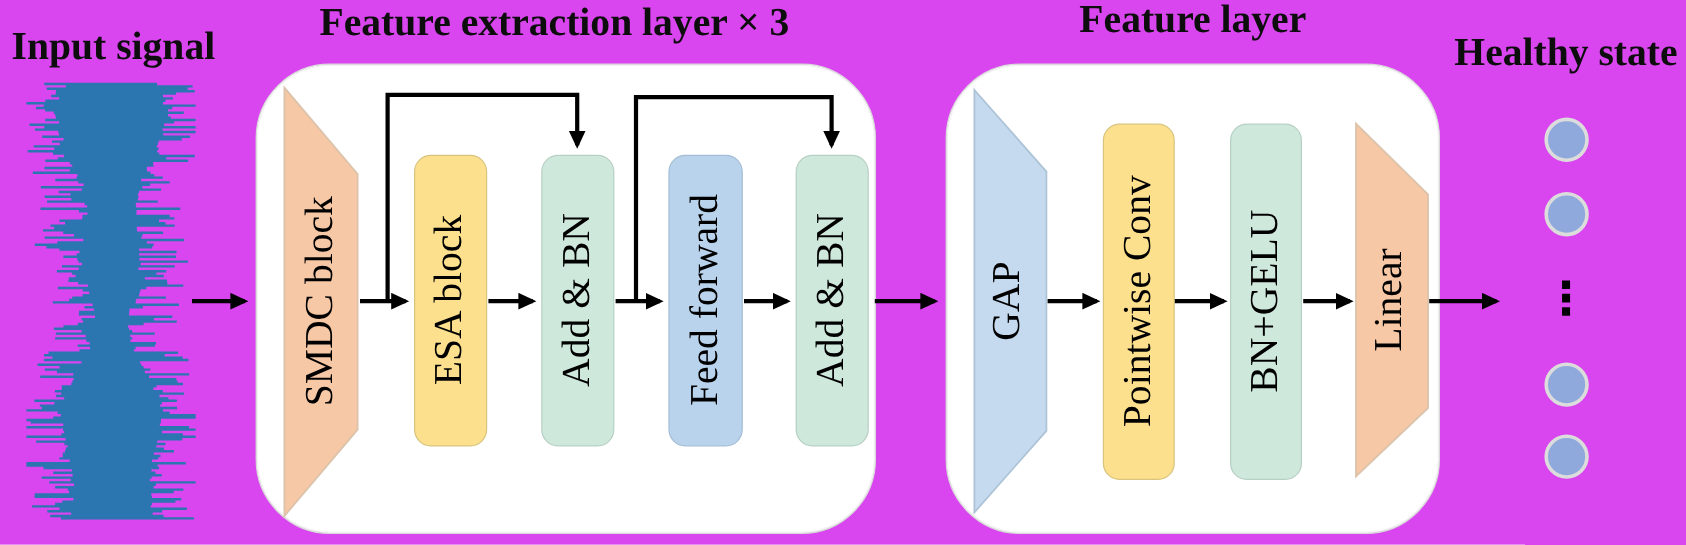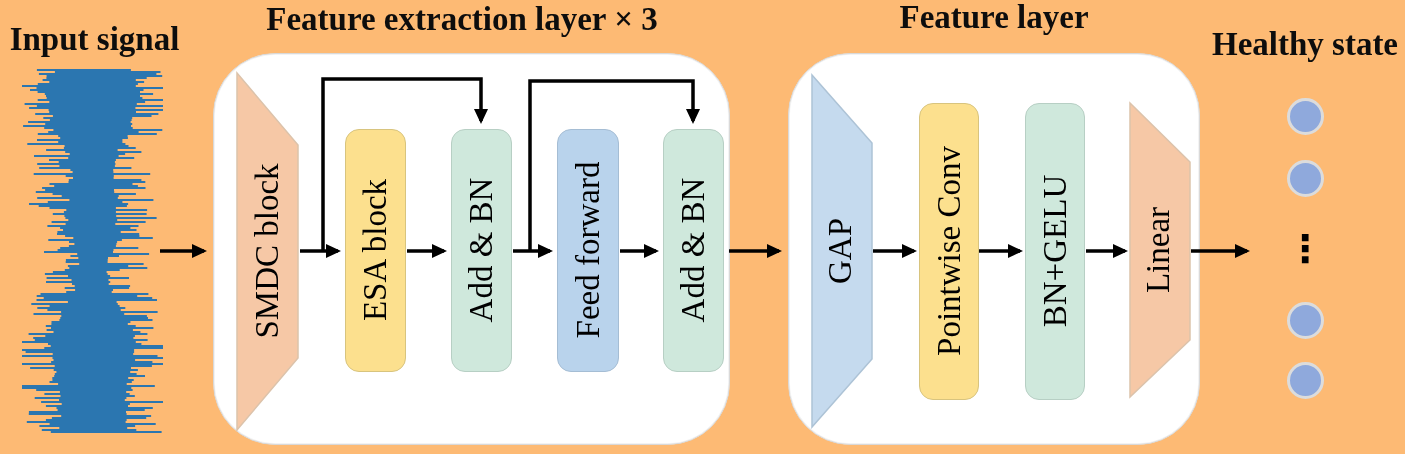--- a/index.html
+++ b/index.html
@@ -1,17 +1,17 @@
 <!DOCTYPE html>
 <html><head>
 <meta charset="utf-8">
 <style>
   html,body { margin:0; padding:0; background:#ffffff; }
   .canvas {
-    position:relative; width:1405px; height:454px; background:#fdba74;
+    position:relative; width:1405px; height:454px; background:#d946ef;
     font-family:"Liberation Serif", serif; overflow:hidden;
   }
   svg.layer { position:absolute; left:0; top:0; width:1405px; height:454px; }
   .title {
     position:absolute; font-weight:bold; font-size:33px; color:#0d0d0d;
     text-align:center; white-space:nowrap; line-height:1.05;
   }
   .container-box {
     position:absolute; top:53px; height:392px; background:#ffffff;
     border:1.6px solid #d9d9d9; border-radius:62px; box-sizing:border-box;

